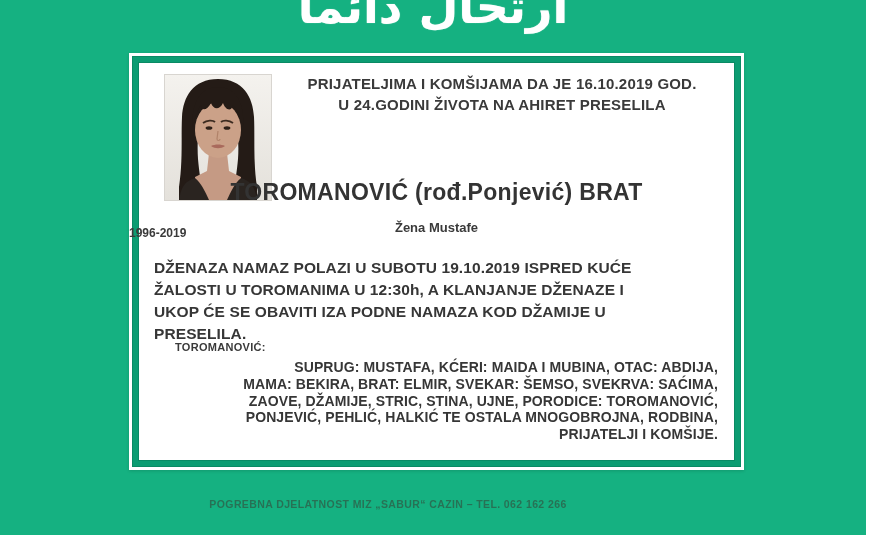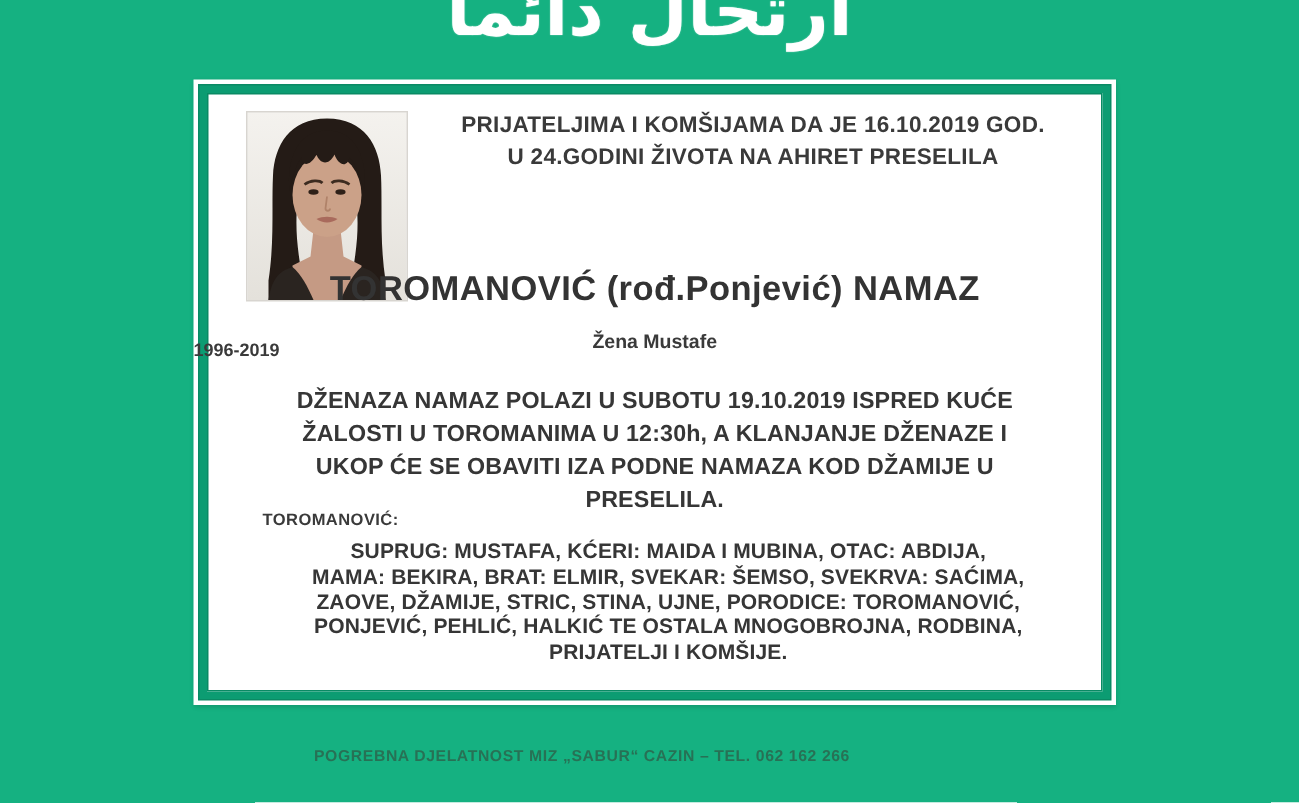--- a/index.html
+++ b/index.html
@@ -87,40 +87,40 @@
     width: 100%;
     text-align: left;
     color: #3a3a3a;
     font-weight: 700;
     font-size: 12px;
   }
   .funeral {
     position: absolute;
     left: 25px; top: 204px;
     width: 565px;
-    text-align: center;
+    text-align: left;
     color: #363636;
     font-weight: 700;
     font-size: 15.5px;
     line-height: 22px;
     letter-spacing: 0.1px;
   }
   .mourners-label {
     position: absolute;
     left: 46px; top: 288px;
     color: #3a3a3a;
     font-weight: 700;
     font-size: 11px;
     letter-spacing: 0.3px;
   }
   .mourners {
     position: absolute;
     left: 44px; top: 306px;
     width: 545px;
-    text-align: center;
+    text-align: right;
     color: #363636;
     font-weight: 700;
     font-size: 14px;
     line-height: 16.8px;
     letter-spacing: 0.1px;
   }
   .footer {
     position: absolute;
     left: 58px; top: 498px;
     width: 660px;
@@ -181,21 +181,21 @@
       <path d="M30 103 C20 106 16 112 14 125 L44 125 C40 116 36 108 30 103 Z" fill="#2a2420"></path>
       <path d="M76 103 C86 106 90 112 92 125 L62 125 C66 116 70 108 76 103 Z" fill="#2a2420"></path>
     </svg>
   </div>
 
   <div class="intro">
     <div>PRIJATELJIMA I KOMŠIJAMA DA JE 16.10.2019 GOD.</div>
     <div>U 24.GODINI ŽIVOTA NA AHIRET PRESELILA</div>
   </div>
 
-  <div class="name">TOROMANOVIĆ (rođ.Ponjević) NAMAZ</div>
+  <div class="name">TOROMANOVIĆ (rođ.Ponjević) BRAT</div>
   <div class="relation">Žena Mustafe</div>
   <div class="years">1996-2019</div>
 
   <div class="funeral">
     <div>DŽENAZA NAMAZ POLAZI U SUBOTU 19.10.2019  ISPRED KUĆE</div>
     <div>ŽALOSTI U TOROMANIMA U 12:30h, A KLANJANJE DŽENAZE I</div>
     <div>UKOP ĆE SE OBAVITI IZA PODNE NAMAZA KOD DŽAMIJE U</div>
     <div>PRESELILA.</div>
   </div>
 

